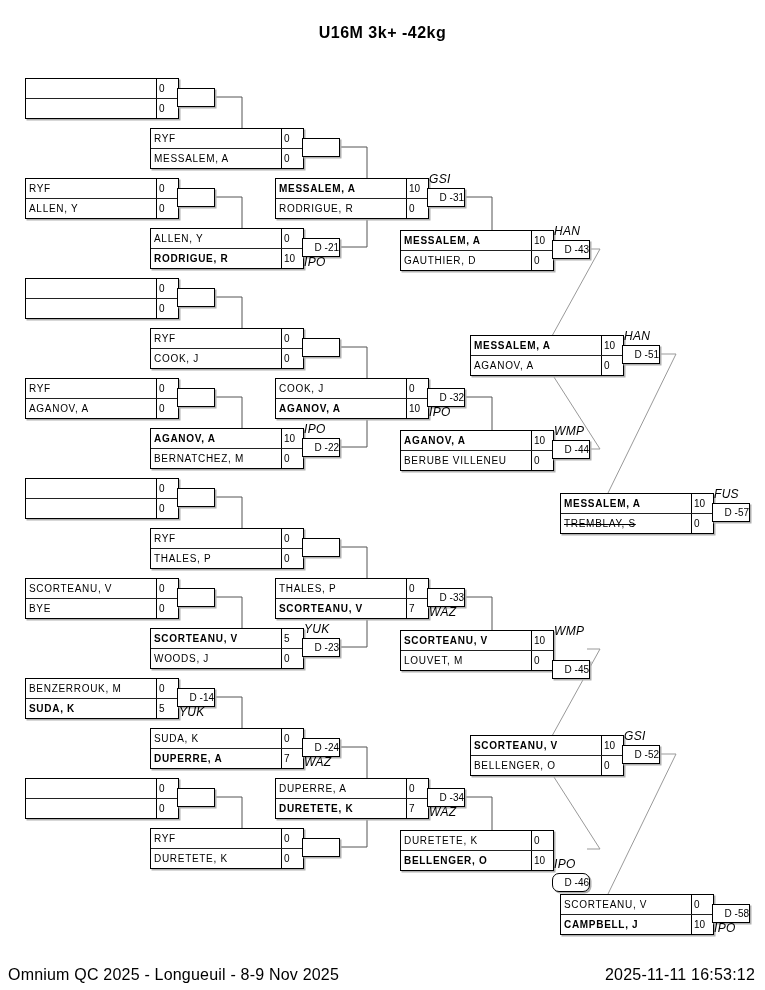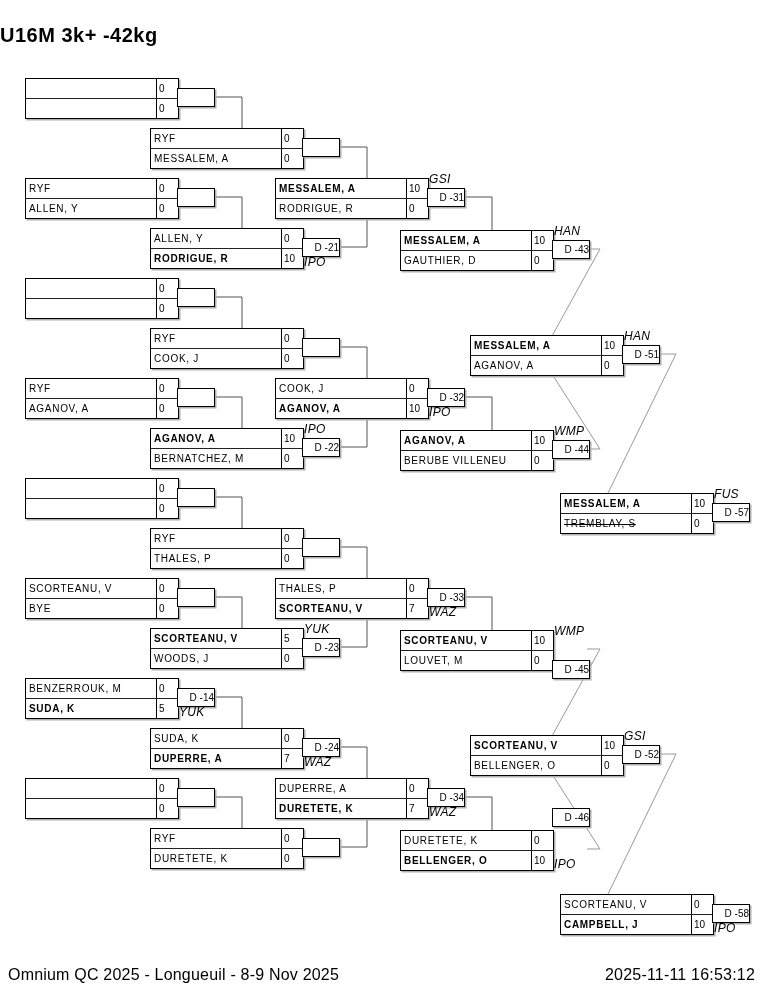--- a/index.html
+++ b/index.html
@@ -1,22 +1,22 @@
 <!DOCTYPE html>
 <html><head>
 <meta charset="utf-8">
 <style>
   html,body{margin:0;padding:0;background:#ffffff;}
   .page{
     position:relative;width:765px;height:990px;background:#fff;
     font-family:"Liberation Sans",sans-serif;color:#000;overflow:hidden;
   }
   .title{
-    position:absolute;top:24px;left:0;width:100%;text-align:left;
-    font-size:20px;font-weight:bold;letter-spacing:.5px;
+    position:absolute;top:24px;left:0;width:100%;text-align:center;
+    font-size:16px;font-weight:bold;letter-spacing:.5px;
   }
   svg.lines{position:absolute;left:0;top:0;z-index:1;}
   .mbox{
     position:absolute;width:152px;border:1px solid #000;background:#fff;
     box-shadow:1.5px 1.5px 0 #b0b0b0;z-index:2;
   }
   .mrow{display:flex;height:19px;}
   .mrow + .mrow{border-top:1px solid #222;}
   .mname{
     flex:1;font-size:10px;letter-spacing:.7px;padding-left:3px;
@@ -364,21 +364,21 @@
       <div class="mbox" style="left: 400px; top: 830px;">
         <div class="mrow">
           <span class="mname">DURETETE, K</span>
           <span class="mscore">0</span>
         </div>
         <div class="mrow">
           <span class="mname win">BELLENGER, O</span>
           <span class="mscore">10</span>
         </div>
       </div>
-      <div class="conn" style="left: 552px; top: 808px;">D -46</div>
+      <div class="conn" style="left: 552px; top: 873px; border-radius: 7px;">D -46</div>
       <div class="tech" style="left: 554px; top: 860px;">IPO</div>
       <div class="mbox" style="left: 560px; top: 493px;">
         <div class="mrow">
           <span class="mname win">MESSALEM, A</span>
           <span class="mscore">10</span>
         </div>
         <div class="mrow">
           <span class="mname strike">TREMBLAY, S</span>
           <span class="mscore">0</span>
         </div>

